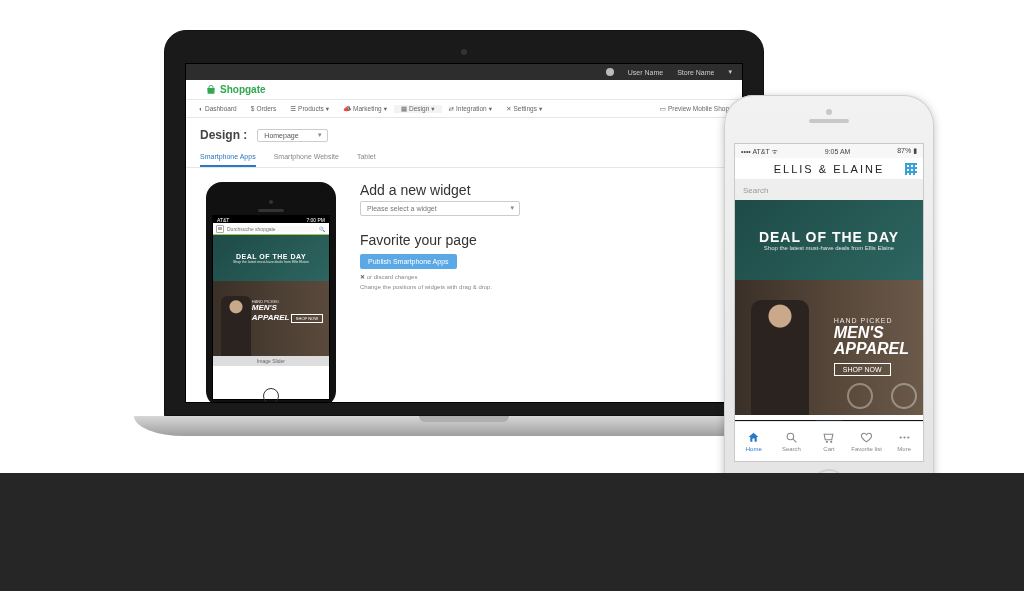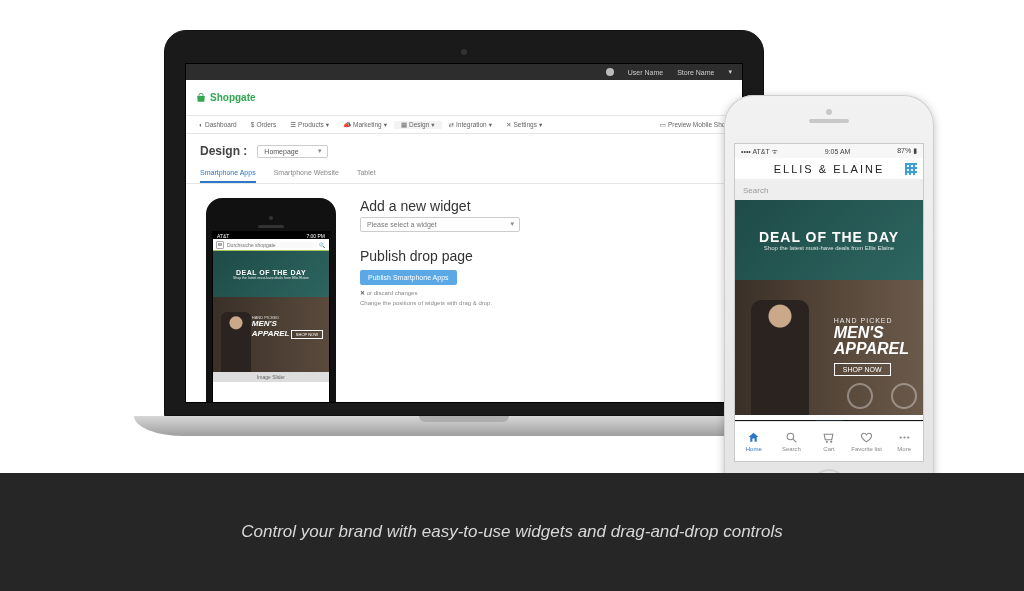--- a/index.html
+++ b/index.html
@@ -64,21 +64,21 @@
     content:"";position:absolute;left:50%;top:0;transform:translateX(-50%);
     width:90px;height:6px;background:#aeaeae;border-radius:0 0 8px 8px;
   }
 
   
   .topbar {
     background:#2d2d2d;height:16px;display:flex;justify-content:flex-end;
     align-items:center;gap:14px;color:#ccc;padding:0 10px;font-size:7px;
   }
   .topbar .usericon{width:8px;height:8px;border-radius:50%;background:#bbb;}
-  .logobar{height:36px;border-bottom:1px solid #e6e6e6;display:flex;align-items:center;padding:0 10px;gap:4px;}
+  .logobar{height:20px;border-bottom:1px solid #e6e6e6;display:flex;align-items:center;padding:0 20px;gap:4px;}
   .logobar svg{width:10px;height:10px;}
   .logobar b{color:#2fa84f;font-size:10px;font-weight:600;}
   .navbar{height:18px;border-bottom:1px solid #e6e6e6;display:flex;align-items:center;padding:0 6px;font-size:6.5px;color:#666;}
   .navbar .navitem{padding:0 7px;display:flex;align-items:center;gap:2px;}
   .navbar .preview{margin-left:auto;}
   .pages-row{display:flex;align-items:center;gap:10px;padding:10px 14px 6px;}
   .pages-row b{font-size:12px;color:#444;}
   .pages-row .sel{border:1px solid #ccc;border-radius:2px;padding:2px 28px 2px 6px;font-size:7px;position:relative;color:#555;}
   .pages-row .sel::after{content:"▾";position:absolute;right:5px;top:1px;color:#888;}
   .subtabs{border-bottom:1px solid #e6e6e6;padding:0 14px;display:flex;gap:18px;font-size:7px;}
@@ -239,21 +239,21 @@
             </div>
             <div class="home"></div>
           </div>
 
           <div class="rightcol">
             <div class="rc-h">Add a new widget</div>
             <div class="rc-sel"><span>Please select a widget</span></div>
 
             <div style="height:16px"></div>
 
-            <div class="rc-h">Publish drop page</div>
+            <div class="rc-h">Favorite your page</div>
             <button class="pub-btn">Publish Smartphone Apps</button>
             <div class="discard"><b>✕</b> <span>or discard changes</span></div>
             <div class="hint">Change the positions of widgets with drag &amp; drop.</div>
           </div>
         </div>
 
       </div>
     </div>
     <div class="laptop-base"></div>
   </div>
@@ -328,14 +328,13 @@
           <span>More</span>
         </div>
       </div>
     </div>
     <div class="home"></div>
   </div>
 
 </div>
 
 <div class="footer-band">
-  <p>Control your brand with easy-to-use widgets and drag-and-drop controls</p>
 </div>
 
 </body></html>

